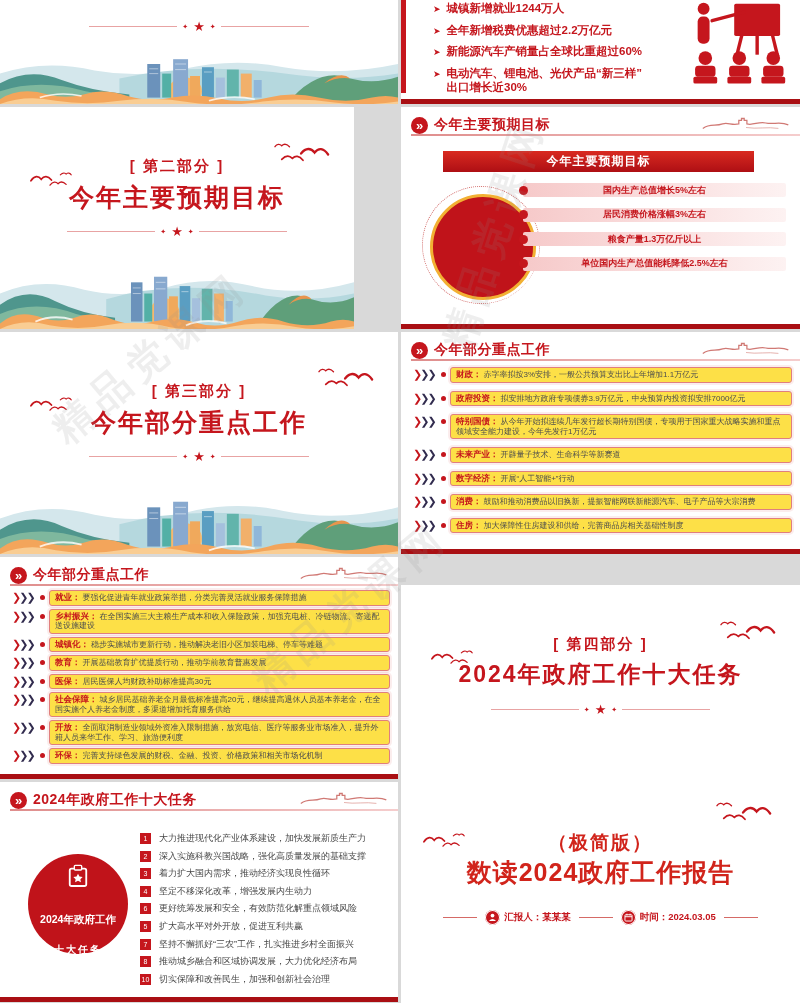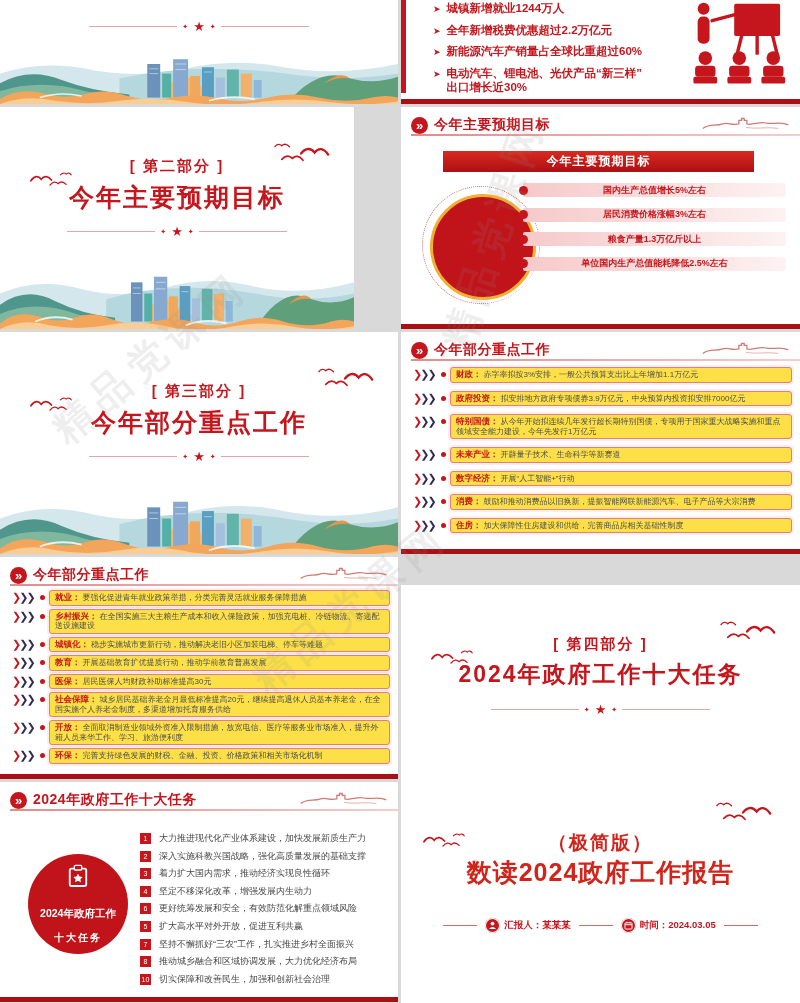--- a/index.html
+++ b/index.html
@@ -73,21 +73,21 @@
   .goal-list{position:absolute;left:122px;right:14px;top:76px;display:flex;flex-direction:column;gap:10.5px;}
   .goal-item{position:relative;height:14px;border-radius:2px;
              background:linear-gradient(to right,#f6c9c9,#fdf2f2);
              display:flex;align-items:center;justify-content:center;text-align:right;}
   .goal-item span{color:#c5161d;font-weight:bold;font-size:9px;}
   .gdot{position:absolute;left:-4px;top:2.5px;width:9px;height:9px;border-radius:50%;background:#c5161d;}
 
   
   .task-circle{position:absolute;left:28px;top:72px;width:100px;height:100px;border-radius:50%;
                background:#c0131a;display:flex;flex-direction:column;align-items:center;
-               padding-top:10px;box-sizing:border-box;gap:10px;}
+               padding-top:10px;box-sizing:border-box;gap:16px;}
   .tc1{color:#fff;font-weight:bold;font-size:10.5px;margin-top:4px;}
   .tc2{color:#fff;font-weight:bold;font-size:10px;letter-spacing:2px;}
   .task-list{position:absolute;left:140px;right:8px;top:50px;display:flex;flex-direction:column;gap:4.6px;}
   .task-row{display:flex;align-items:center;gap:8px;}
   .task-num{width:11px;height:11px;background:#c5161d;color:#fff;font-size:7px;
             display:flex;align-items:center;justify-content:center;flex:none;}
   .task-text{font-size:9px;color:#474747;white-space:nowrap;}
 
   
   .vstripe{position:absolute;left:0;top:0;width:5px;height:93px;background:#c5161d;}
@@ -95,21 +95,21 @@
   .ach-item{display:flex;gap:6px;color:#c5161d;font-weight:bold;font-size:11.5px;line-height:14px;}
   .ach-item .arr{font-size:9px;margin-top:1px;flex:none;}
   .ach-text{white-space:pre-line;}
   .presenter{position:absolute;right:8px;top:2px;}
 
   
   .cover-sub{position:absolute;top:48px;left:0;width:100%;text-align:center;color:#d1241b;
              font-weight:bold;font-size:19px;letter-spacing:2px;z-index:3;}
   .cover-title{position:absolute;top:74px;left:0;width:100%;text-align:center;color:#d1241b;
                font-weight:bold;font-size:25px;letter-spacing:1px;z-index:3;}
-  .pres-row{position:absolute;top:136px;left:0;width:100%;display:flex;justify-content:center;
+  .pres-row{position:absolute;top:128px;left:0;width:100%;display:flex;justify-content:center;
             align-items:center;gap:8px;z-index:3;}
   .pres-item{display:flex;align-items:center;gap:4px;color:#c5161d;font-weight:bold;font-size:9.5px;}
   .pbadge{width:15px;height:15px;border-radius:50%;background:#c5161d;flex:none;
           display:flex;align-items:center;justify-content:center;box-shadow:0 0 0 1px #fff inset;}
   .pline{width:34px;height:1px;background:#d56a66;}
 
   .wm{position:absolute;z-index:40;font-size:40px;font-weight:bold;color:#8f8f8f;opacity:.14;
       letter-spacing:8px;pointer-events:none;white-space:nowrap;}
 </style>
 </head>

